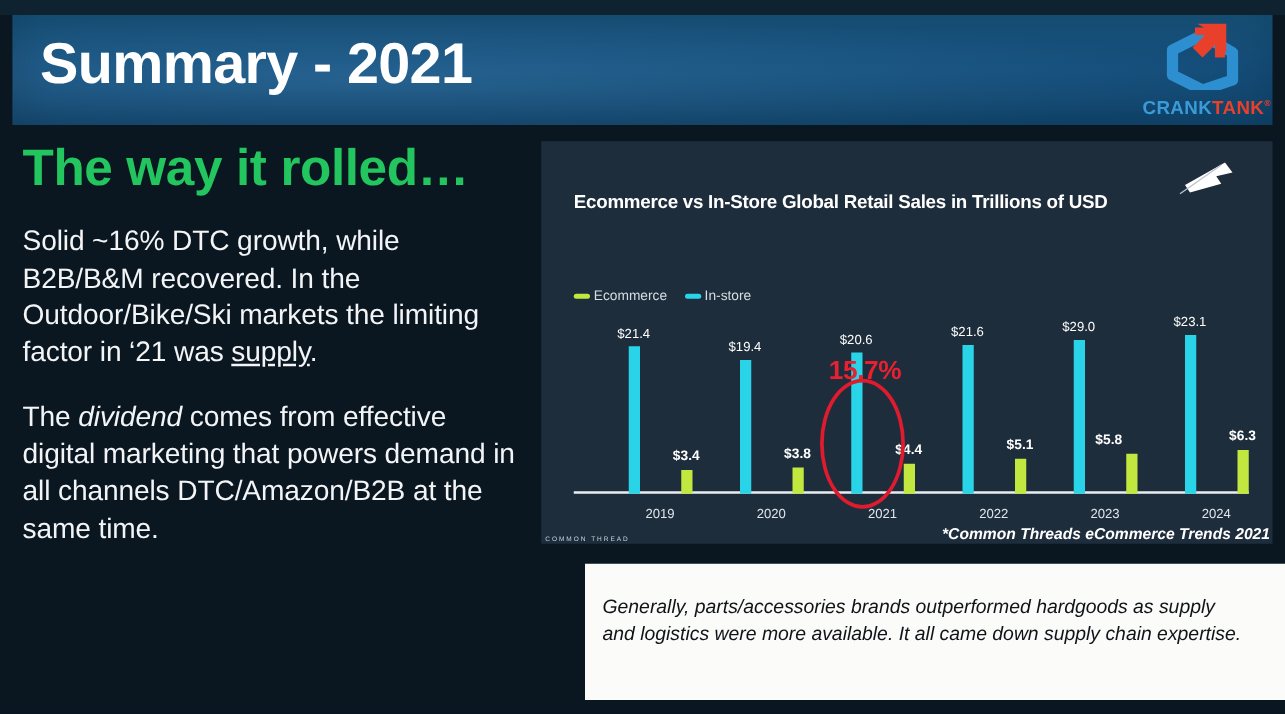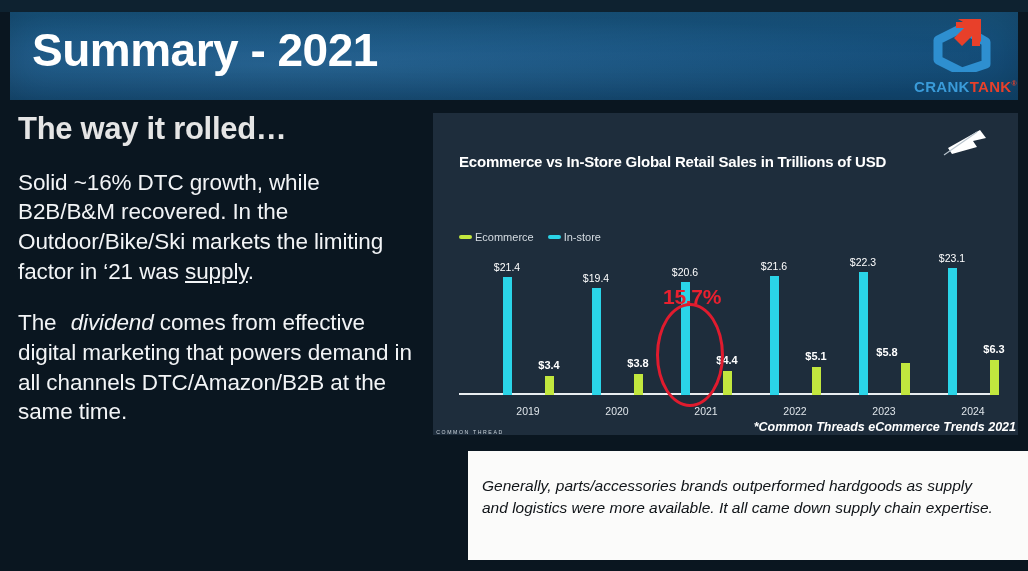--- a/index.html
+++ b/index.html
@@ -21,24 +21,24 @@
   #logo{position:absolute;right:18px;top:14px;width:96px;height:84px;z-index:4;}
   #logo-mark{position:absolute;left:14px;top:2px;width:70px;height:56px;}
   #logo-word{position:absolute;left:0;bottom:4px;width:96px;text-align:center;
       font-size:15px;font-weight:bold;letter-spacing:.3px;line-height:1;}
   .lw-crank{color:#3a9bd9;}
   .lw-tank{color:#e8402a;}
   .lw-tm{color:#e8402a;font-size:7px;vertical-align:super;}
 
   
   #left-col{position:absolute;left:18px;top:113px;width:400px;}
-  #lede{font-size:31px;font-weight:bold;color:#e5e5e5;letter-spacing:-.3px;line-height:1.05;}
+  #lede{font-size:41px;font-weight:bold;color:#22c55e;letter-spacing:-.3px;line-height:1.05;}
   .body-p{font-size:22.5px;color:#f2f4f6;line-height:1.32;margin-top:22px;letter-spacing:-.1px;}
   .u{text-decoration:underline;}
-  .it{font-style:italic;margin-left:8px;}
+  .it{font-style:italic;}
 
   
   #chart-panel{position:absolute;left:433px;top:113px;width:585px;height:322px;
       background:#1e2d3c;}
   #ct-logo{position:absolute;right:16px;top:14px;width:74px;height:34px;}
   #ct-word{position:absolute;left:0;bottom:0;width:74px;text-align:center;
       font-size:5.2px;letter-spacing:1.6px;color:#c8d2da;}
   #chart-title{position:absolute;left:26px;top:40px;width:440px;font-size:15px;
       font-weight:bold;color:#ffffff;line-height:1.26;letter-spacing:-.2px;}
   #legend{position:absolute;left:26px;top:118px;display:flex;align-items:center;gap:14px;}
@@ -134,21 +134,21 @@
         <div class="bar-val" style="left: 234px; bottom: 143px;">$20.6</div>
         <div class="bar bar-green" style="left: 271.5px; height: 24px;"></div>
         <div class="bar-val b" style="left: 276px; bottom: 55px;">$4.4</div>
         <div class="xtick" style="left: 255px;">2021</div>
         <div class="bar bar-cyan" style="left: 318.5px; height: 119px;"></div>
         <div class="bar-val" style="left: 323px; bottom: 149px;">$21.6</div>
         <div class="bar bar-green" style="left: 360.5px; height: 28px;"></div>
         <div class="bar-val b" style="left: 365px; bottom: 59px;">$5.1</div>
         <div class="xtick" style="left: 344px;">2022</div>
         <div class="bar bar-cyan" style="left: 407.5px; height: 123px;"></div>
-        <div class="bar-val" style="left: 412px; bottom: 153px;">$22.3</div>
+        <div class="bar-val" style="left: 412px; bottom: 153px;">$29.0</div>
         <div class="bar bar-green" style="left: 449.5px; height: 32px;"></div>
         <div class="bar-val b" style="left: 436px; bottom: 63px;">$5.8</div>
         <div class="xtick" style="left: 433px;">2023</div>
         <div class="bar bar-cyan" style="left: 496.5px; height: 127px;"></div>
         <div class="bar-val" style="left: 501px; bottom: 157px;">$23.1</div>
         <div class="bar bar-green" style="left: 538.5px; height: 35px;"></div>
         <div class="bar-val b" style="left: 543px; bottom: 66px;">$6.3</div>
         <div class="xtick" style="left: 522px;">2024</div>
       </div>
   </div>

